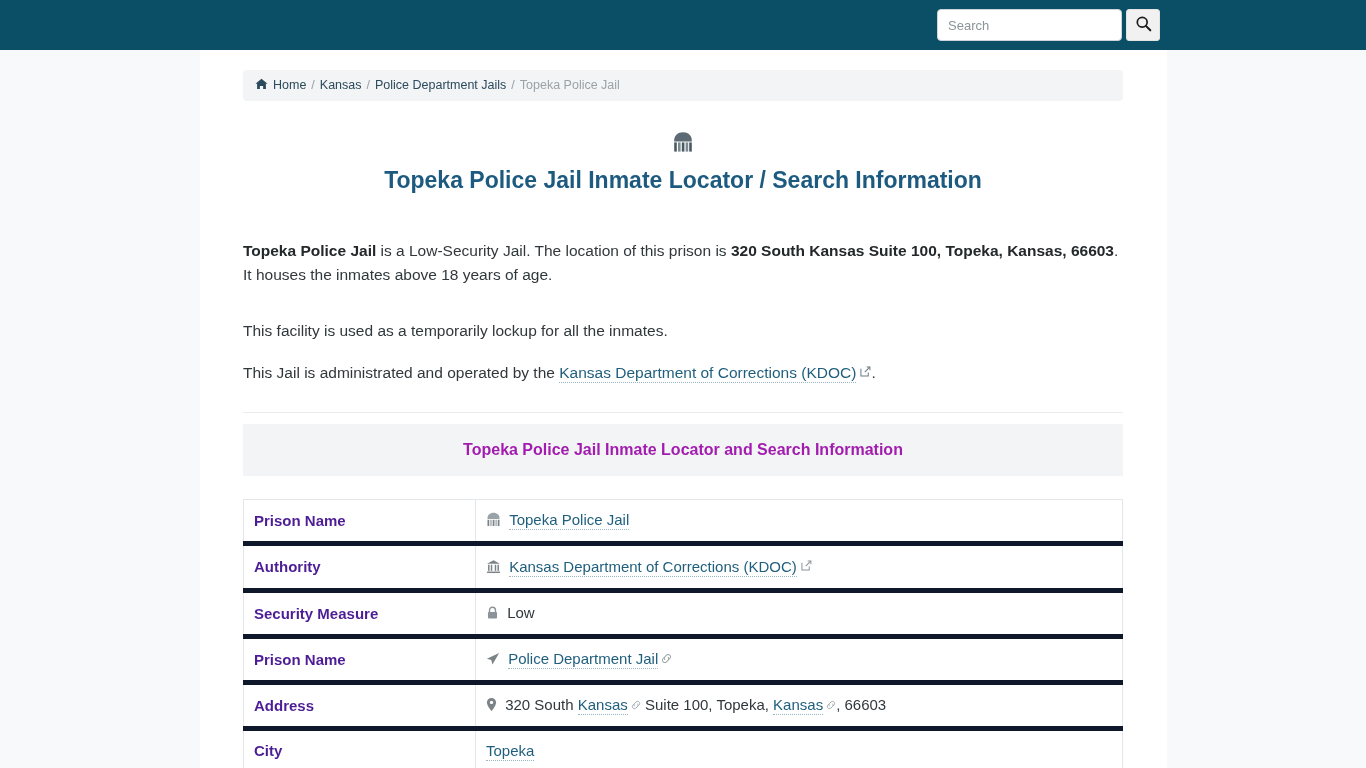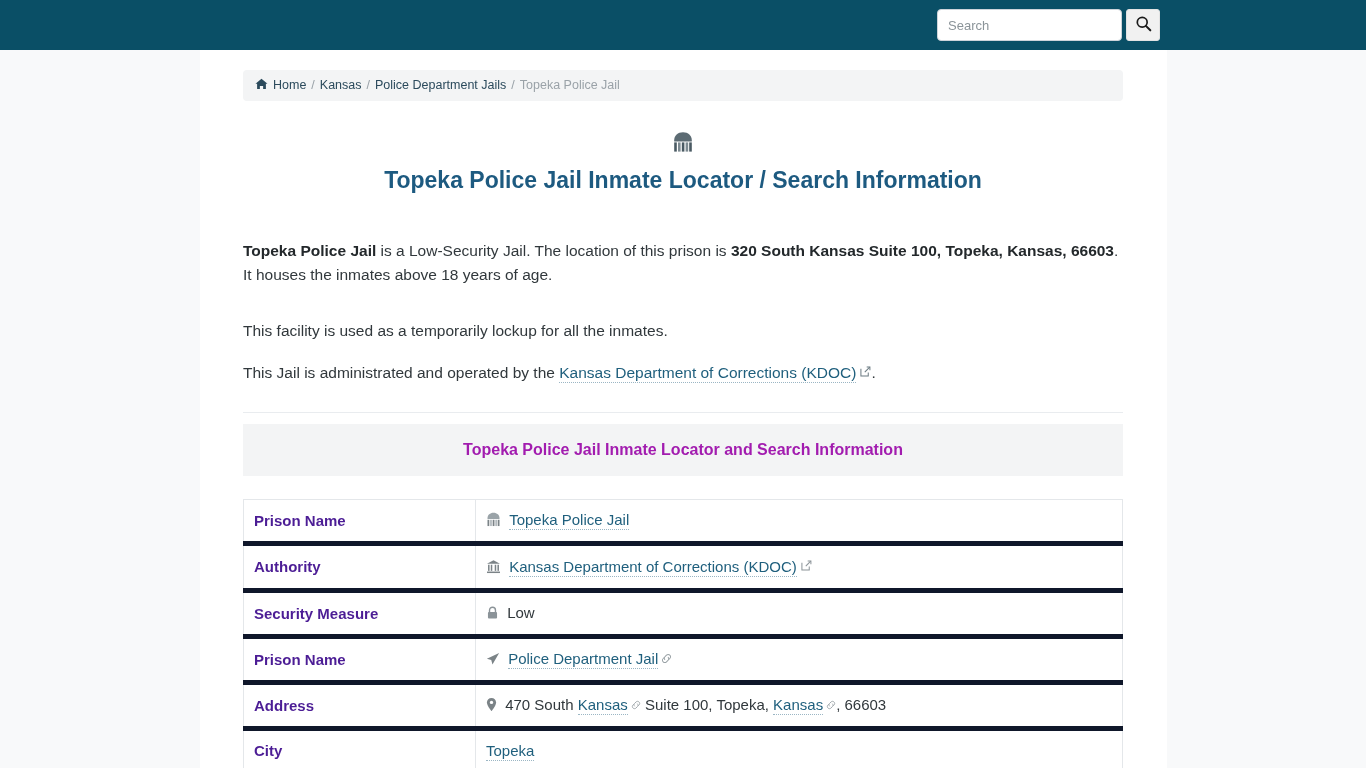--- a/index.html
+++ b/index.html
@@ -327,21 +327,21 @@
 
 
           <tr>
             <th>Address</th>
             <td>
               <span class="cell-icon">
                 <svg width="11" height="15" viewBox="0 0 12 16">
                   <path d="M6 0.8 C3.2 0.8 1 3 1 5.8 C1 9.4 6 15.2 6 15.2 C6 15.2 11 9.4 11 5.8 C11 3 8.8 0.8 6 0.8 Z" fill="#7b8387"></path>
                   <circle cx="6" cy="5.7" r="1.8" fill="#ffffff"></circle>
                 </svg>
-              </span><span>470 South </span><a class="dotted-link" href="#">Kansas</a><span class="chain-icon"><svg width="10" height="10" viewBox="0 0 12 12">
+              </span><span>320 South </span><a class="dotted-link" href="#">Kansas</a><span class="chain-icon"><svg width="10" height="10" viewBox="0 0 12 12">
                     <path d="M4.4 7.6 C3.3 6.5 3.3 5 4.4 4 L6 2.4 C7.1 1.3 8.6 1.3 9.6 2.4 C10.7 3.4 10.7 5 9.6 6 L8.6 7" fill="none" stroke="#9aa2a6" stroke-width="1.1"></path>
                     <path d="M7.6 4.4 C8.7 5.5 8.7 7 7.6 8 L6 9.6 C5 10.7 3.4 10.7 2.4 9.6 C1.3 8.6 1.3 7 2.4 6 L3.4 5" fill="none" stroke="#9aa2a6" stroke-width="1.1"></path>
                   </svg></span><span> Suite 100, Topeka, </span><a class="dotted-link" href="#">Kansas</a><span class="chain-icon"><svg width="10" height="10" viewBox="0 0 12 12">
                     <path d="M4.4 7.6 C3.3 6.5 3.3 5 4.4 4 L6 2.4 C7.1 1.3 8.6 1.3 9.6 2.4 C10.7 3.4 10.7 5 9.6 6 L8.6 7" fill="none" stroke="#9aa2a6" stroke-width="1.1"></path>
                     <path d="M7.6 4.4 C8.7 5.5 8.7 7 7.6 8 L6 9.6 C5 10.7 3.4 10.7 2.4 9.6 C1.3 8.6 1.3 7 2.4 6 L3.4 5" fill="none" stroke="#9aa2a6" stroke-width="1.1"></path>
                   </svg></span><span>, 66603</span>
             </td>
           </tr>
 
           <tr>

